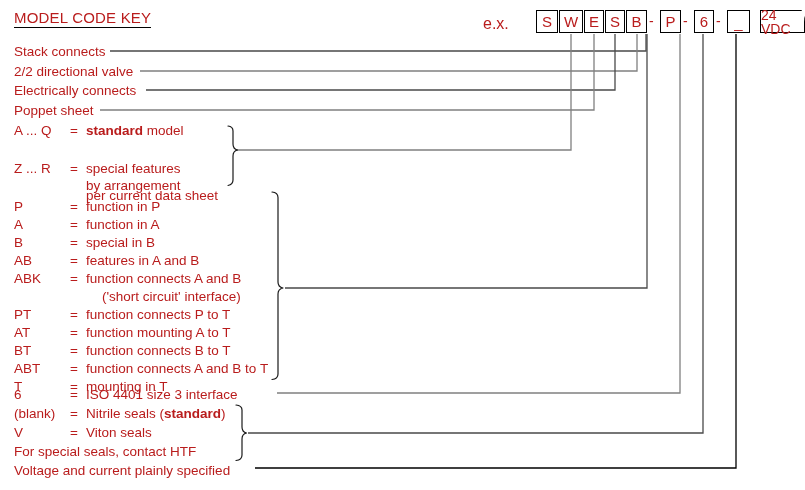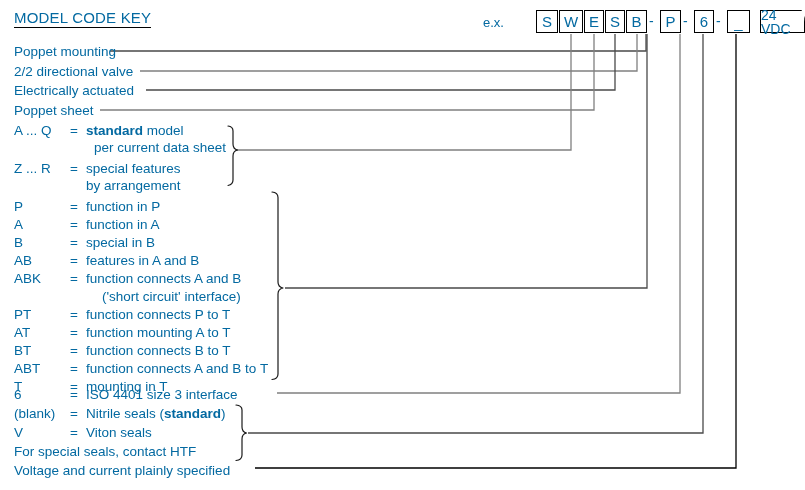--- a/index.html
+++ b/index.html
@@ -6,40 +6,40 @@
     margin: 0;
     padding: 0;
     background: #ffffff;
   }
   #page {
     position: relative;
     width: 805px;
     height: 490px;
     background: #ffffff;
     font-family: "Liberation Sans", sans-serif;
-    color: #0369a1;
+    color: #b91c1c;
     overflow: hidden;
     border-radius: 22px;
   }
   
   .title {
     position: absolute;
     left: 14px;
     top: 9px;
     font-size: 15px;
     letter-spacing: 0.2px;
     border-bottom: 1.6px solid #000;
     padding-bottom: 1px;
     white-space: nowrap;
   }
   .ex-label {
     position: absolute;
     left: 483px;
     top: 15px;
-    font-size: 13px;
+    font-size: 16px;
     white-space: nowrap;
   }
   
   .code-box {
     position: absolute;
     top: 10px;
     height: 23px;
     border: 1.4px solid #000;
     box-sizing: border-box;
     font-size: 15px;
@@ -130,42 +130,42 @@
     <g fill="none" stroke="#1a1a1a" stroke-width="1.2" stroke-linecap="round" stroke-linejoin="round">
       <path d="M272,192 q6,0.5 6,5.5 L278,282 q0,5 5,6 q-5,1 -5,6 L278,374 q0,5 -6,5.5"></path>
     </g>
 
     <g fill="none" stroke="#1a1a1a" stroke-width="1.2" stroke-linecap="round" stroke-linejoin="round">
       <path d="M236,405 q6,0.5 6,5 L242,427 q0,5 4.5,6 q-4.5,1 -4.5,6 L242,455 q0,5 -6,5.5"></path>
     </g>
   </svg>
 
   <div class="row" style="left:14px; top:45px;">
-    <span class="code">Poppet mounting</span>
+    <span class="code">Stack connects</span>
   </div>
 
   <div class="row" style="left:14px; top:65px;">
     <span class="code">2/2 directional valve</span>
   </div>
 
   <div class="row" style="left:14px; top:84px;">
-    <span class="code">Electrically actuated</span>
+    <span class="code">Electrically connects</span>
   </div>
 
   <div class="row" style="left:14px; top:104px;">
     <span class="code">Poppet sheet</span>
   </div>
 
   <div class="row" style="left:14px; top:124px;">
     <span class="code">A ... Q</span>
     <span class="eq">=</span>
     <span class="desc"><b>standard</b><span> model</span></span>
   </div>
   <div class="row" style="left:14px; top:141px;">
-    <span class="desc2" style="left:80px;">per current data sheet</span>
+    <span class="desc2" style="left:72px;margin-top:48px;">per current data sheet</span>
   </div>
 
   <div class="row" style="left:14px; top:162px;">
     <span class="code">Z ... R</span>
     <span class="eq">=</span>
     <span class="desc">special features</span>
   </div>
   <div class="row" style="left:14px; top:179px;">
     <span class="desc2" style="left:72px;">by arrangement</span>
   </div>

